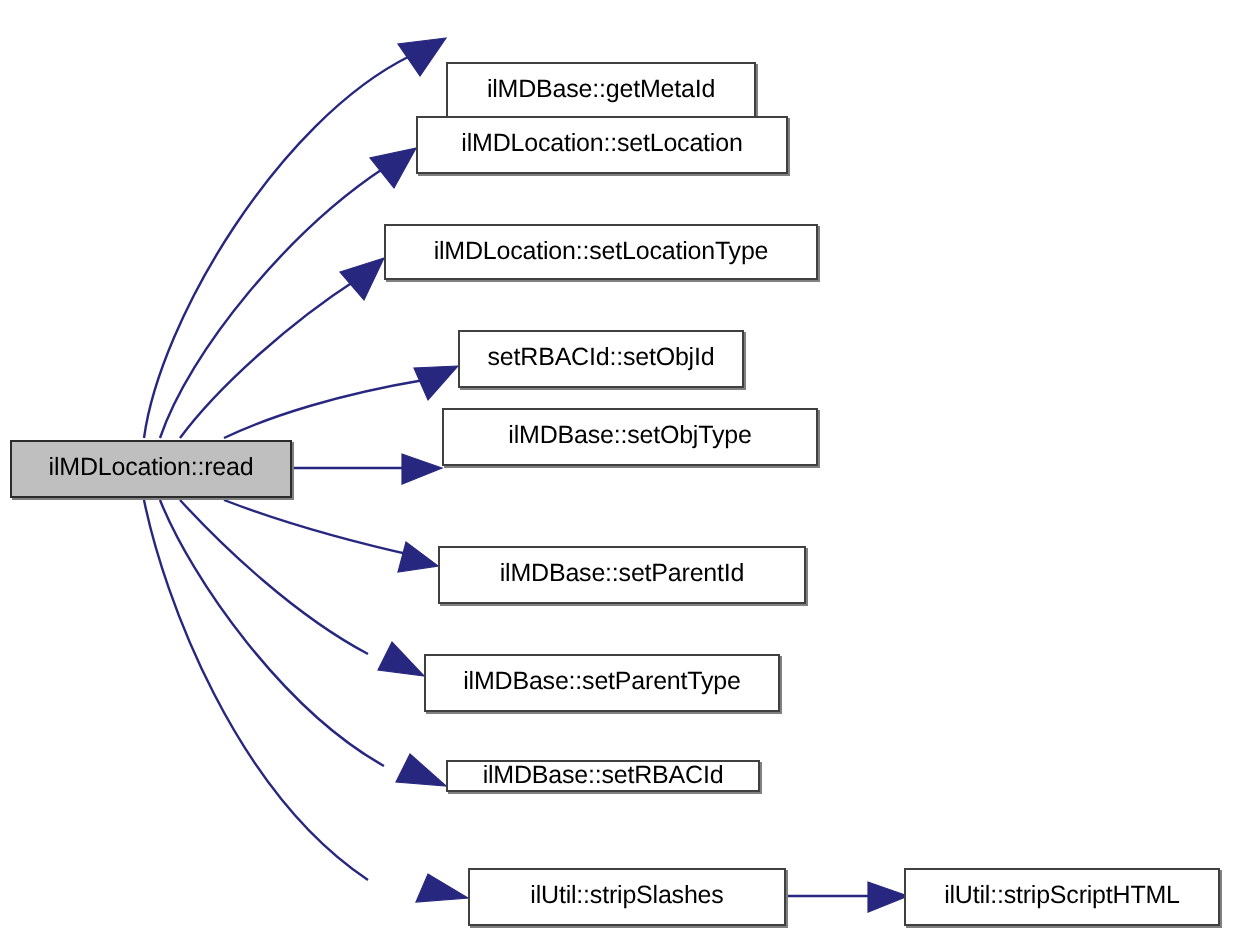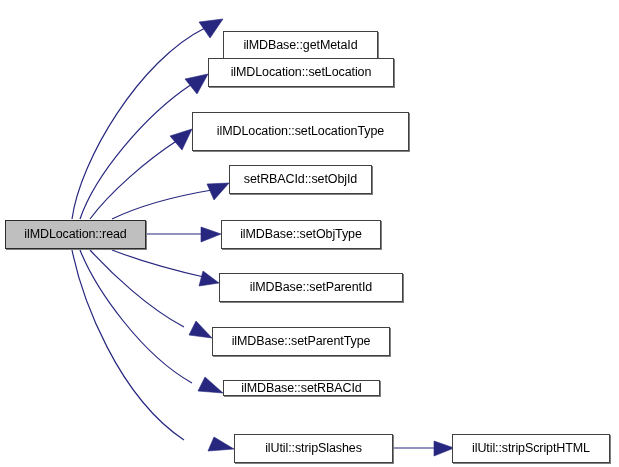--- a/index.html
+++ b/index.html
@@ -102,27 +102,27 @@
   <div id="node-layer">
       <div class="node root" style="left: 5px; top: 220px; width: 141px; height: 29px;">
         <span class="node-label">ilMDLocation::read</span>
       </div>
       <div class="node" style="left: 223px; top: 3px; width: 155px; height: 29px; margin-top: 28px;">
         <span class="node-label">ilMDBase::getMetaId</span>
       </div>
       <div class="node" style="left: 208px; top: 58px; width: 186px; height: 29px;">
         <span class="node-label">ilMDLocation::setLocation</span>
       </div>
-      <div class="node" style="left: 192px; top: 112px; width: 217px; height: 39px;">
+      <div class="node" style="left: 192px; top: 112px; width: 217px; height: 28px;">
         <span class="node-label">ilMDLocation::setLocationType</span>
       </div>
       <div class="node" style="left: 229px; top: 165px; width: 143px; height: 29px;">
         <span class="node-label">setRBACId::setObjId</span>
       </div>
-      <div class="node" style="left: 221px; top: 220px; width: 160px; height: 29px;">
+      <div class="node" style="left: 221px; top: 204px; width: 188px; height: 29px;">
         <span class="node-label">ilMDBase::setObjType</span>
       </div>
       <div class="node" style="left: 219px; top: 273px; width: 184px; height: 29px;">
         <span class="node-label">ilMDBase::setParentId</span>
       </div>
       <div class="node" style="left: 212px; top: 327px; width: 178px; height: 29px;">
         <span class="node-label">ilMDBase::setParentType</span>
       </div>
       <div class="node" style="left: 223px; top: 380px; width: 157px; height: 16px;">
         <span class="node-label">ilMDBase::setRBACId</span>

